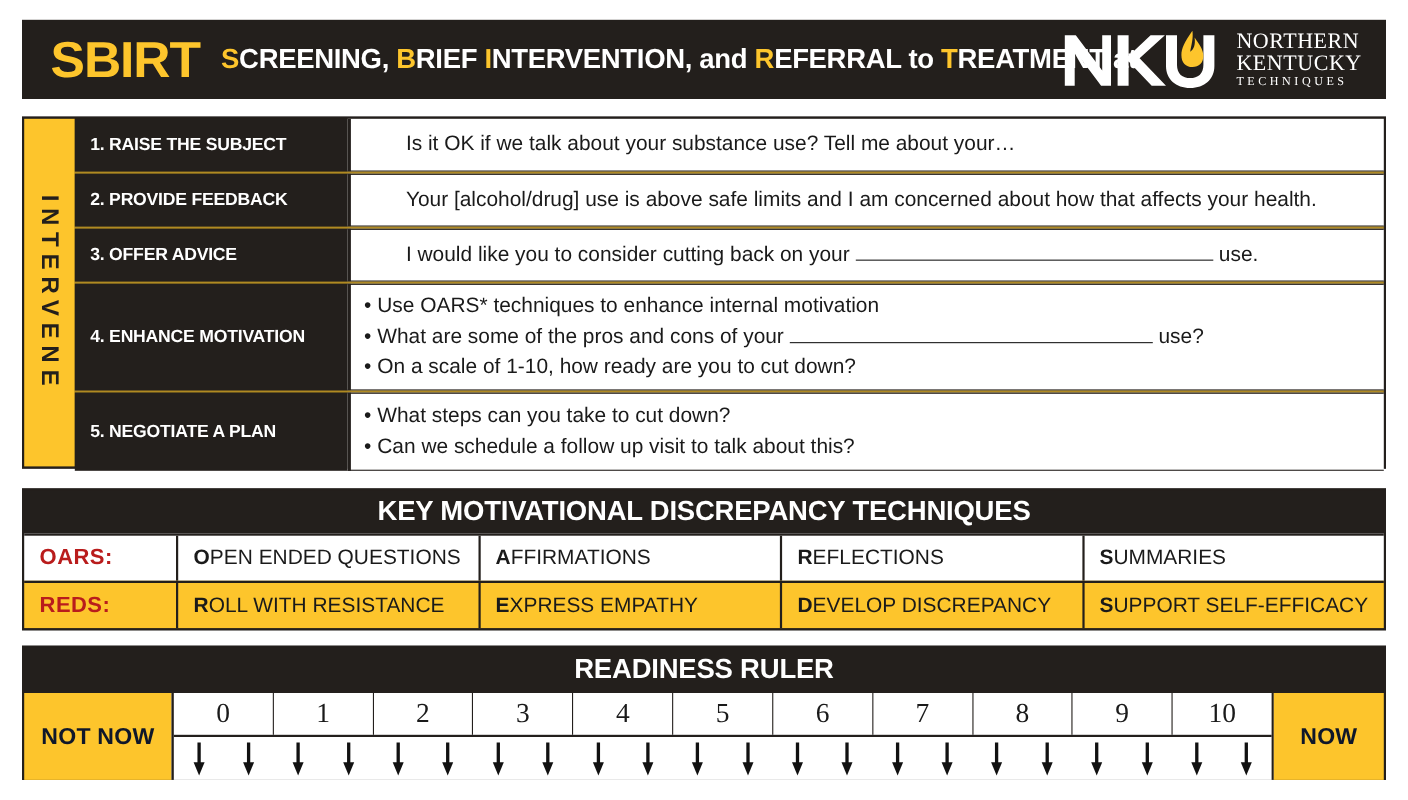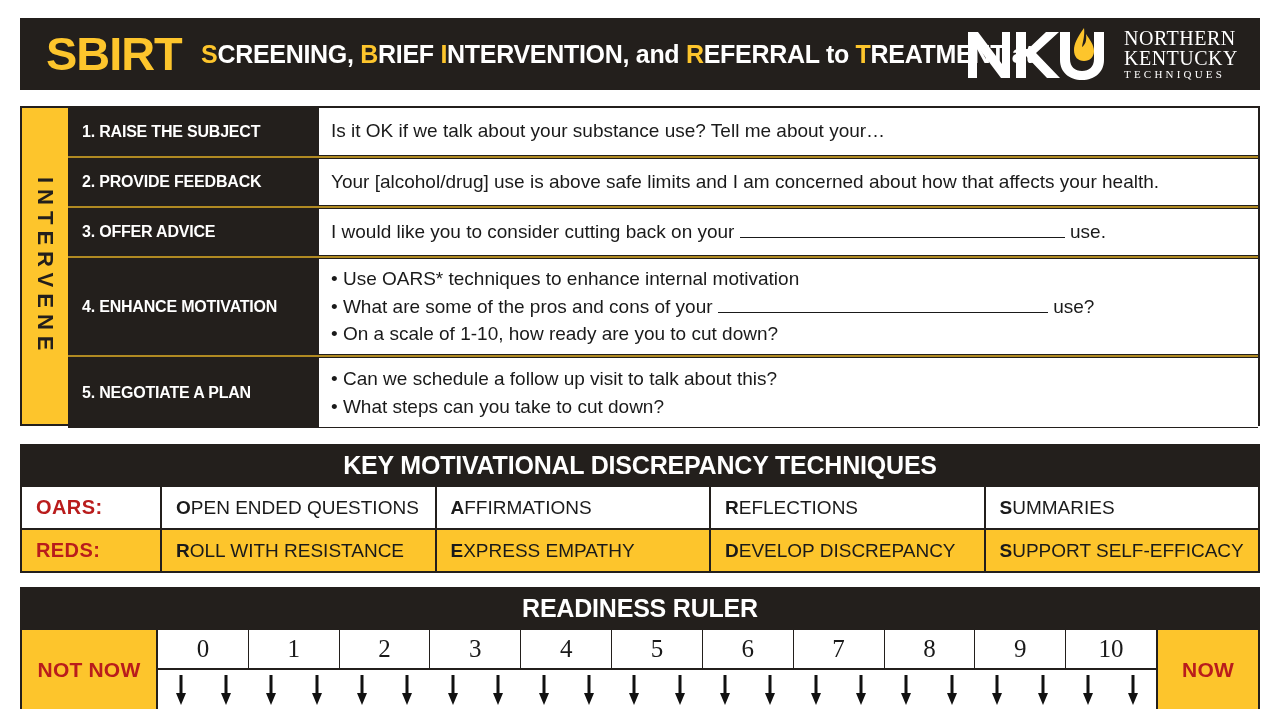--- a/index.html
+++ b/index.html
@@ -83,21 +83,21 @@
     padding-left:14px;box-sizing:border-box;
   }
   .ibody{
     flex:1;background:#fff;border-left:3px solid #231f1c;
     display:flex;flex-direction:column;justify-content:center;
     padding:0 12px;box-sizing:border-box;
     font-size:19px;color:#1a1a1a;
     border-top:1px solid #231f1c;border-bottom:1px solid #231f1c;
   }
   .irow:first-child .ibody{border-top:none;}
-  .ibody .ln{line-height:1.42;white-space:nowrap;}
+  .ibody .ln{line-height:1.42;white-space:nowrap;margin-left:38px;}
   .ibody .bul{line-height:1.44;white-space:nowrap;}
   .blank{
     display:inline-block;border-bottom:1.5px solid #1a1a1a;
     vertical-align:baseline;
   }
   .b1{width:325px;}
   .b2{width:330px;}
 
   
   .mi{
@@ -130,21 +130,21 @@
     background:#231f1c;border:2px solid #231f1c;box-sizing:border-box;
   }
   .rr-head{
     height:39px;display:flex;align-items:center;justify-content:center;
     color:#fff;font-size:25px;font-weight:bold;letter-spacing:-0.2px;
   }
   .rr-body{display:flex;height:79px;border-top:2px solid #231f1c;}
   .rr-end{
     width:134px;flex:0 0 134px;background:#fdc52c;
     display:flex;align-items:center;justify-content:center;
-    color:#b91c1c;font-weight:bold;font-size:21px;letter-spacing:0.2px;
+    color:#0f172a;font-weight:bold;font-size:21px;letter-spacing:0.2px;
   }
   .rr-end.right{width:100px;flex:0 0 100px;}
   .rr-scale{flex:1;display:flex;flex-direction:column;background:#fff;
             border-left:2px solid #231f1c;border-right:2px solid #231f1c;}
   .rr-nums{display:flex;height:38px;}
   .rr-num{
     flex:1;display:flex;align-items:center;justify-content:center;
     border-right:1.5px solid #231f1c;
     font-size:25px;color:#1a1a1a;
     font-family:"Liberation Serif", serif;
@@ -226,22 +226,22 @@
         <div class="ibody">
           <div class="bul">•&nbsp;<span>Use OARS* techniques to enhance internal motivation</span></div>
           <div class="bul">•&nbsp;<span>What are some of the pros and cons of your </span><span class="blank b2"></span><span> use?</span></div>
           <div class="bul">•&nbsp;<span>On a scale of 1-10, how ready are you to cut down?</span></div>
         </div>
       </div>
 
       <div class="irow r5">
         <div class="ilabel">5. NEGOTIATE A PLAN</div>
         <div class="ibody">
+          <div class="bul">•&nbsp;<span>What steps can you take to cut down?</span></div>
           <div class="bul">•&nbsp;<span>Can we schedule a follow up visit to talk about this?</span></div>
-          <div class="bul">•&nbsp;<span>What steps can you take to cut down?</span></div>
         </div>
       </div>
 
     </div>
   </div>
 
   <div class="mi">
     <div class="mi-head">KEY MOTIVATIONAL DISCREPANCY TECHNIQUES</div>
     <div class="mi-table">
 

